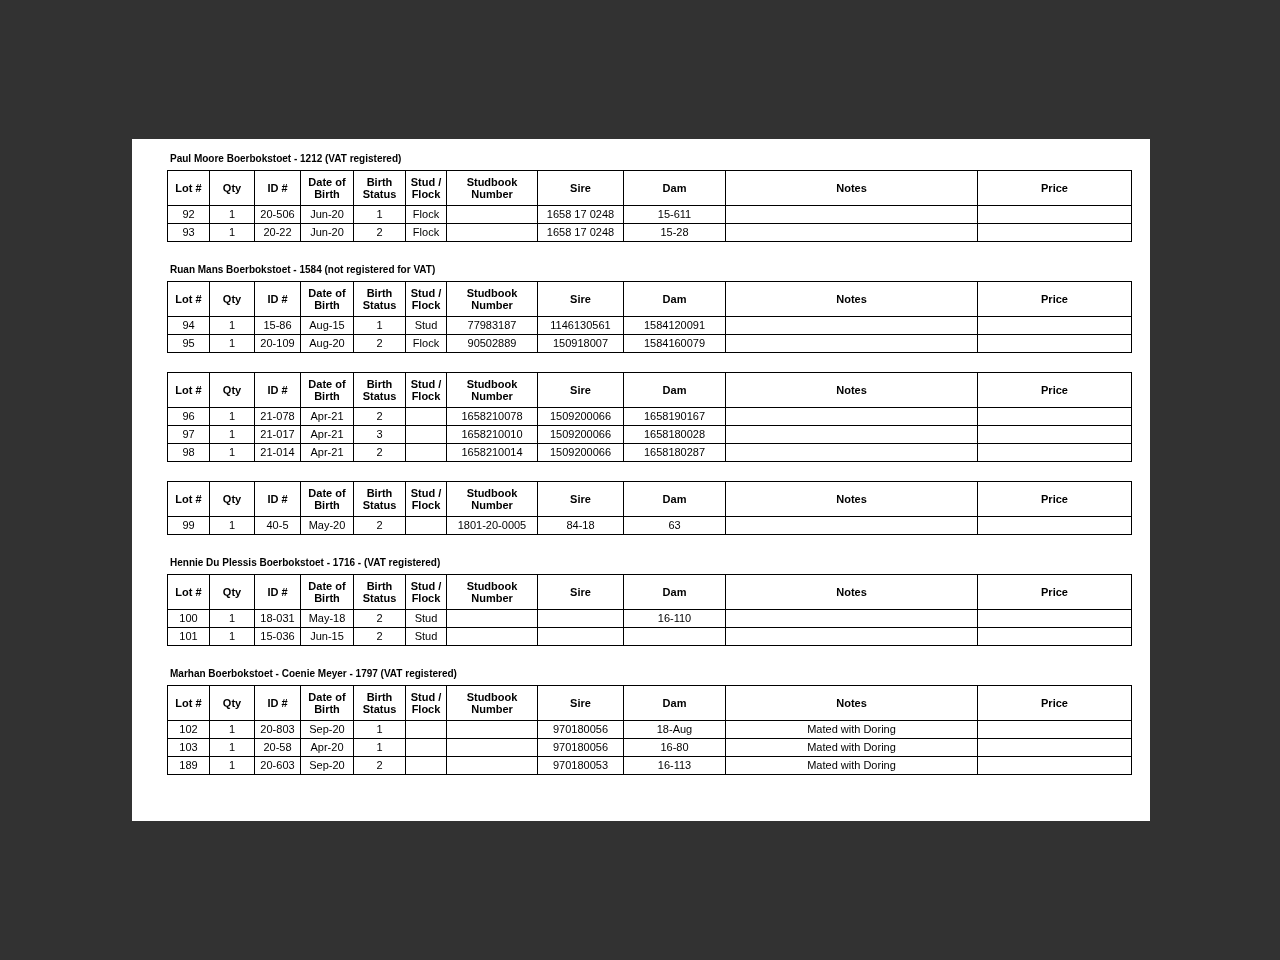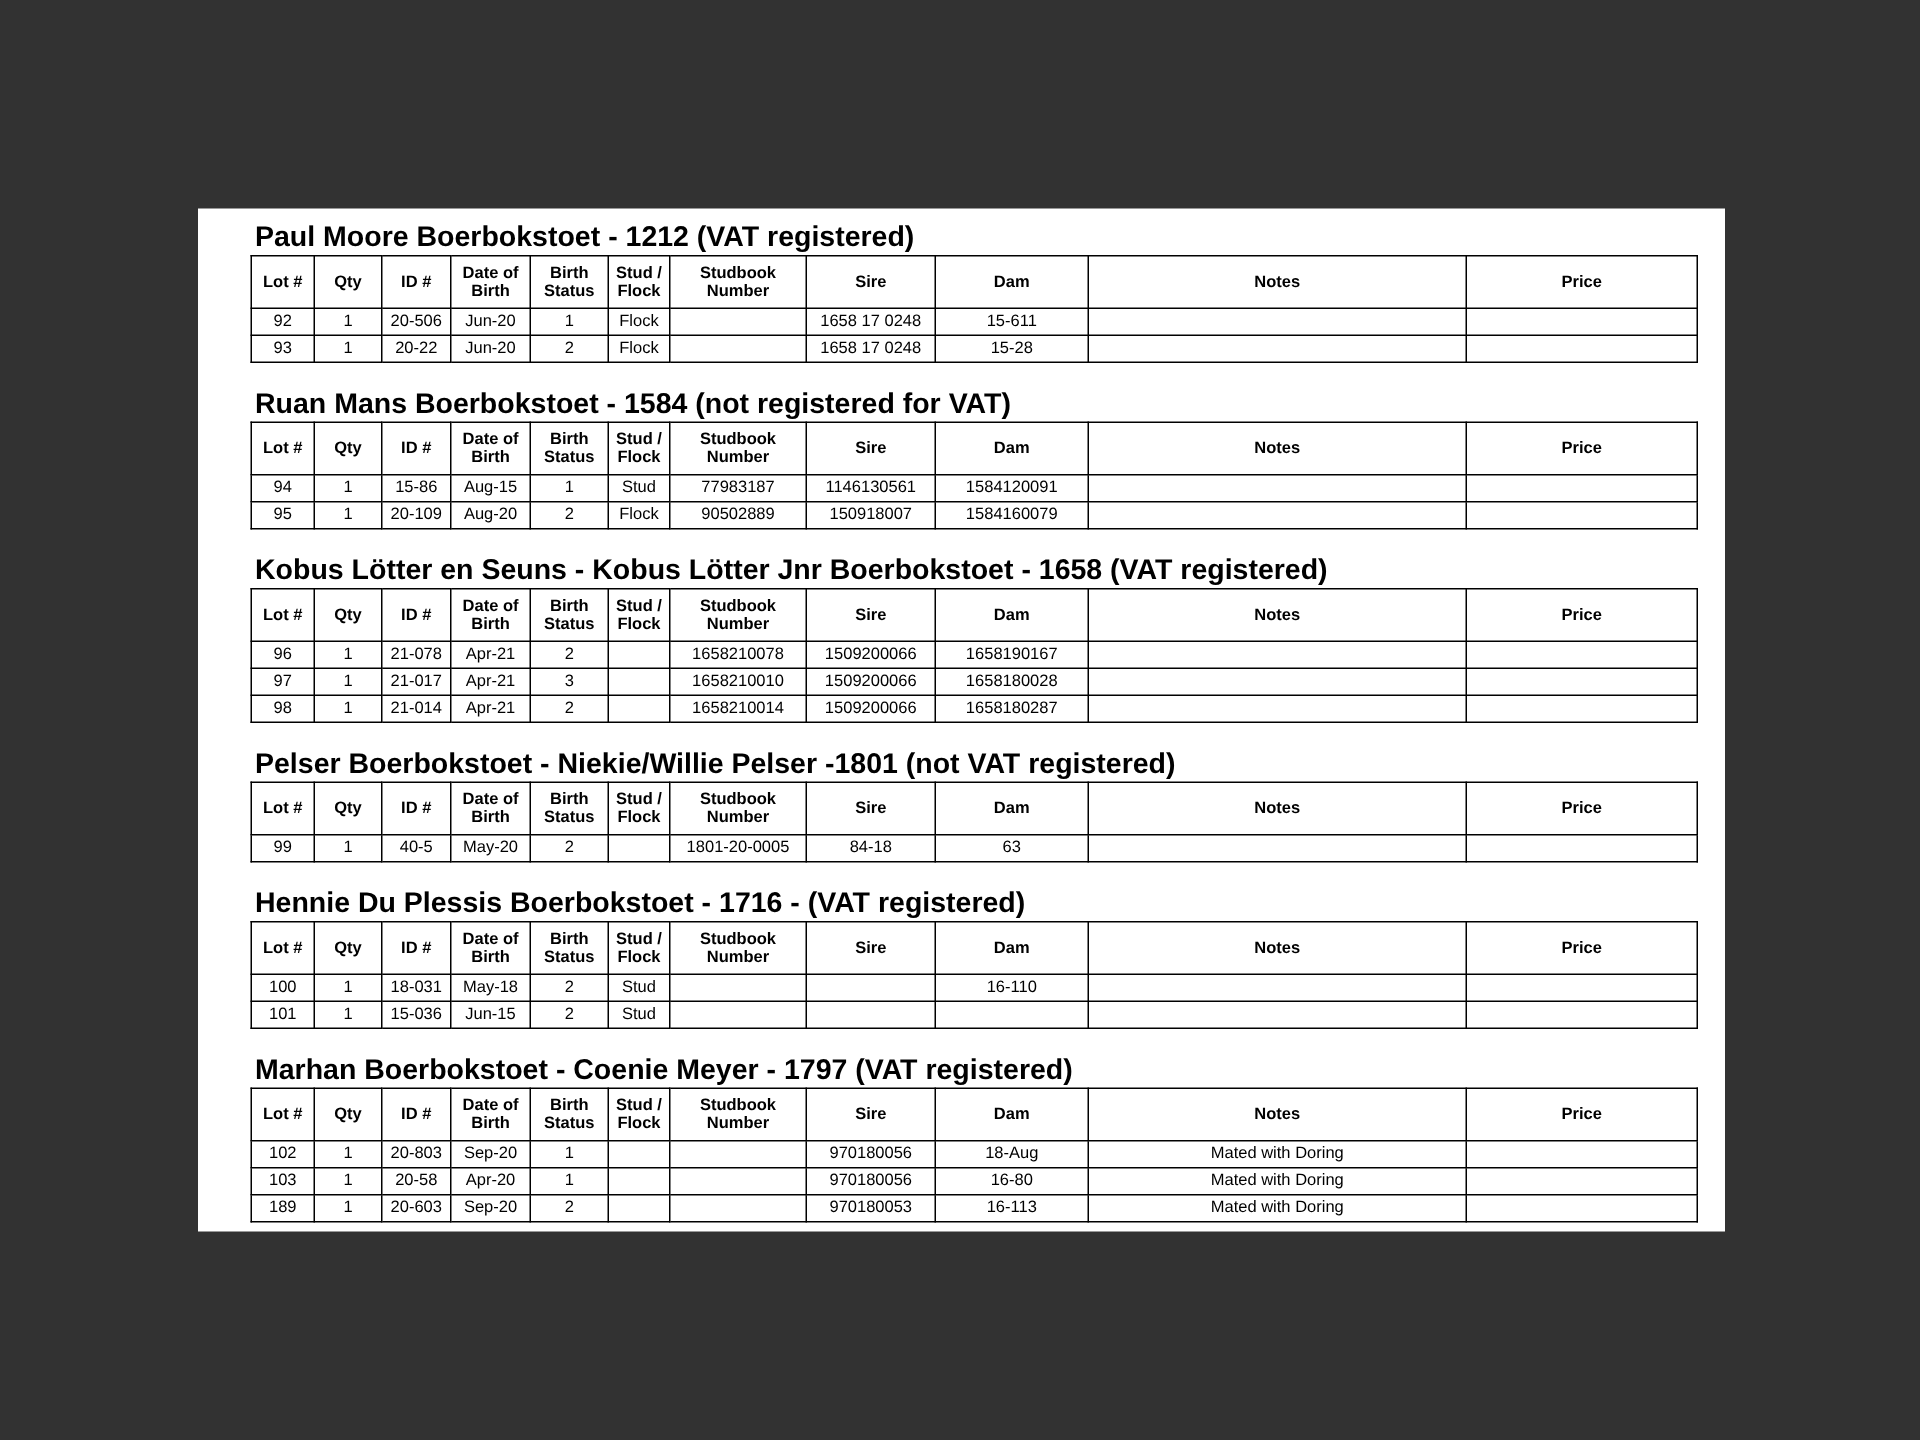--- a/index.html
+++ b/index.html
@@ -20,21 +20,21 @@
     background: #ffffff;
   }
   .content {
     padding: 11px 0 0 35px;
   }
   .section {
     margin-bottom: 19px;
   }
   .section:last-child { margin-bottom: 0; }
   .section-title {
-    font-size: 19px;
+    font-size: 10px;
     font-weight: bold;
     color: #000;
     height: 17px;
     line-height: 17px;
     padding-left: 3px;
     margin-bottom: 3px;
     white-space: nowrap;
   }
   table.lots {
     border-collapse: collapse;
@@ -189,21 +189,20 @@
               <td class="col-studbook">90502889</td>
               <td class="col-sire">150918007</td>
               <td class="col-dam">1584160079</td>
               <td class="col-notes"></td>
               <td class="col-price"></td>
             </tr>
           </tbody>
         </table>
       </div>
       <div class="section">
-        <div class="section-title">Kobus Lötter en Seuns - Kobus Lötter Jnr Boerbokstoet - 1658 (VAT registered)</div>
         <table class="lots">
           <colgroup>
             <col style="width: 42px;">
             <col style="width: 45px;">
             <col style="width: 46px;">
             <col style="width: 53px;">
             <col style="width: 52px;">
             <col style="width: 41px;">
             <col style="width: 91px;">
             <col style="width: 86px;">
@@ -263,21 +262,20 @@
               <td class="col-studbook">1658210014</td>
               <td class="col-sire">1509200066</td>
               <td class="col-dam">1658180287</td>
               <td class="col-notes"></td>
               <td class="col-price"></td>
             </tr>
           </tbody>
         </table>
       </div>
       <div class="section">
-        <div class="section-title">Pelser Boerbokstoet - Niekie/Willie Pelser -1801 (not VAT registered)</div>
         <table class="lots">
           <colgroup>
             <col style="width: 42px;">
             <col style="width: 45px;">
             <col style="width: 46px;">
             <col style="width: 53px;">
             <col style="width: 52px;">
             <col style="width: 41px;">
             <col style="width: 91px;">
             <col style="width: 86px;">

